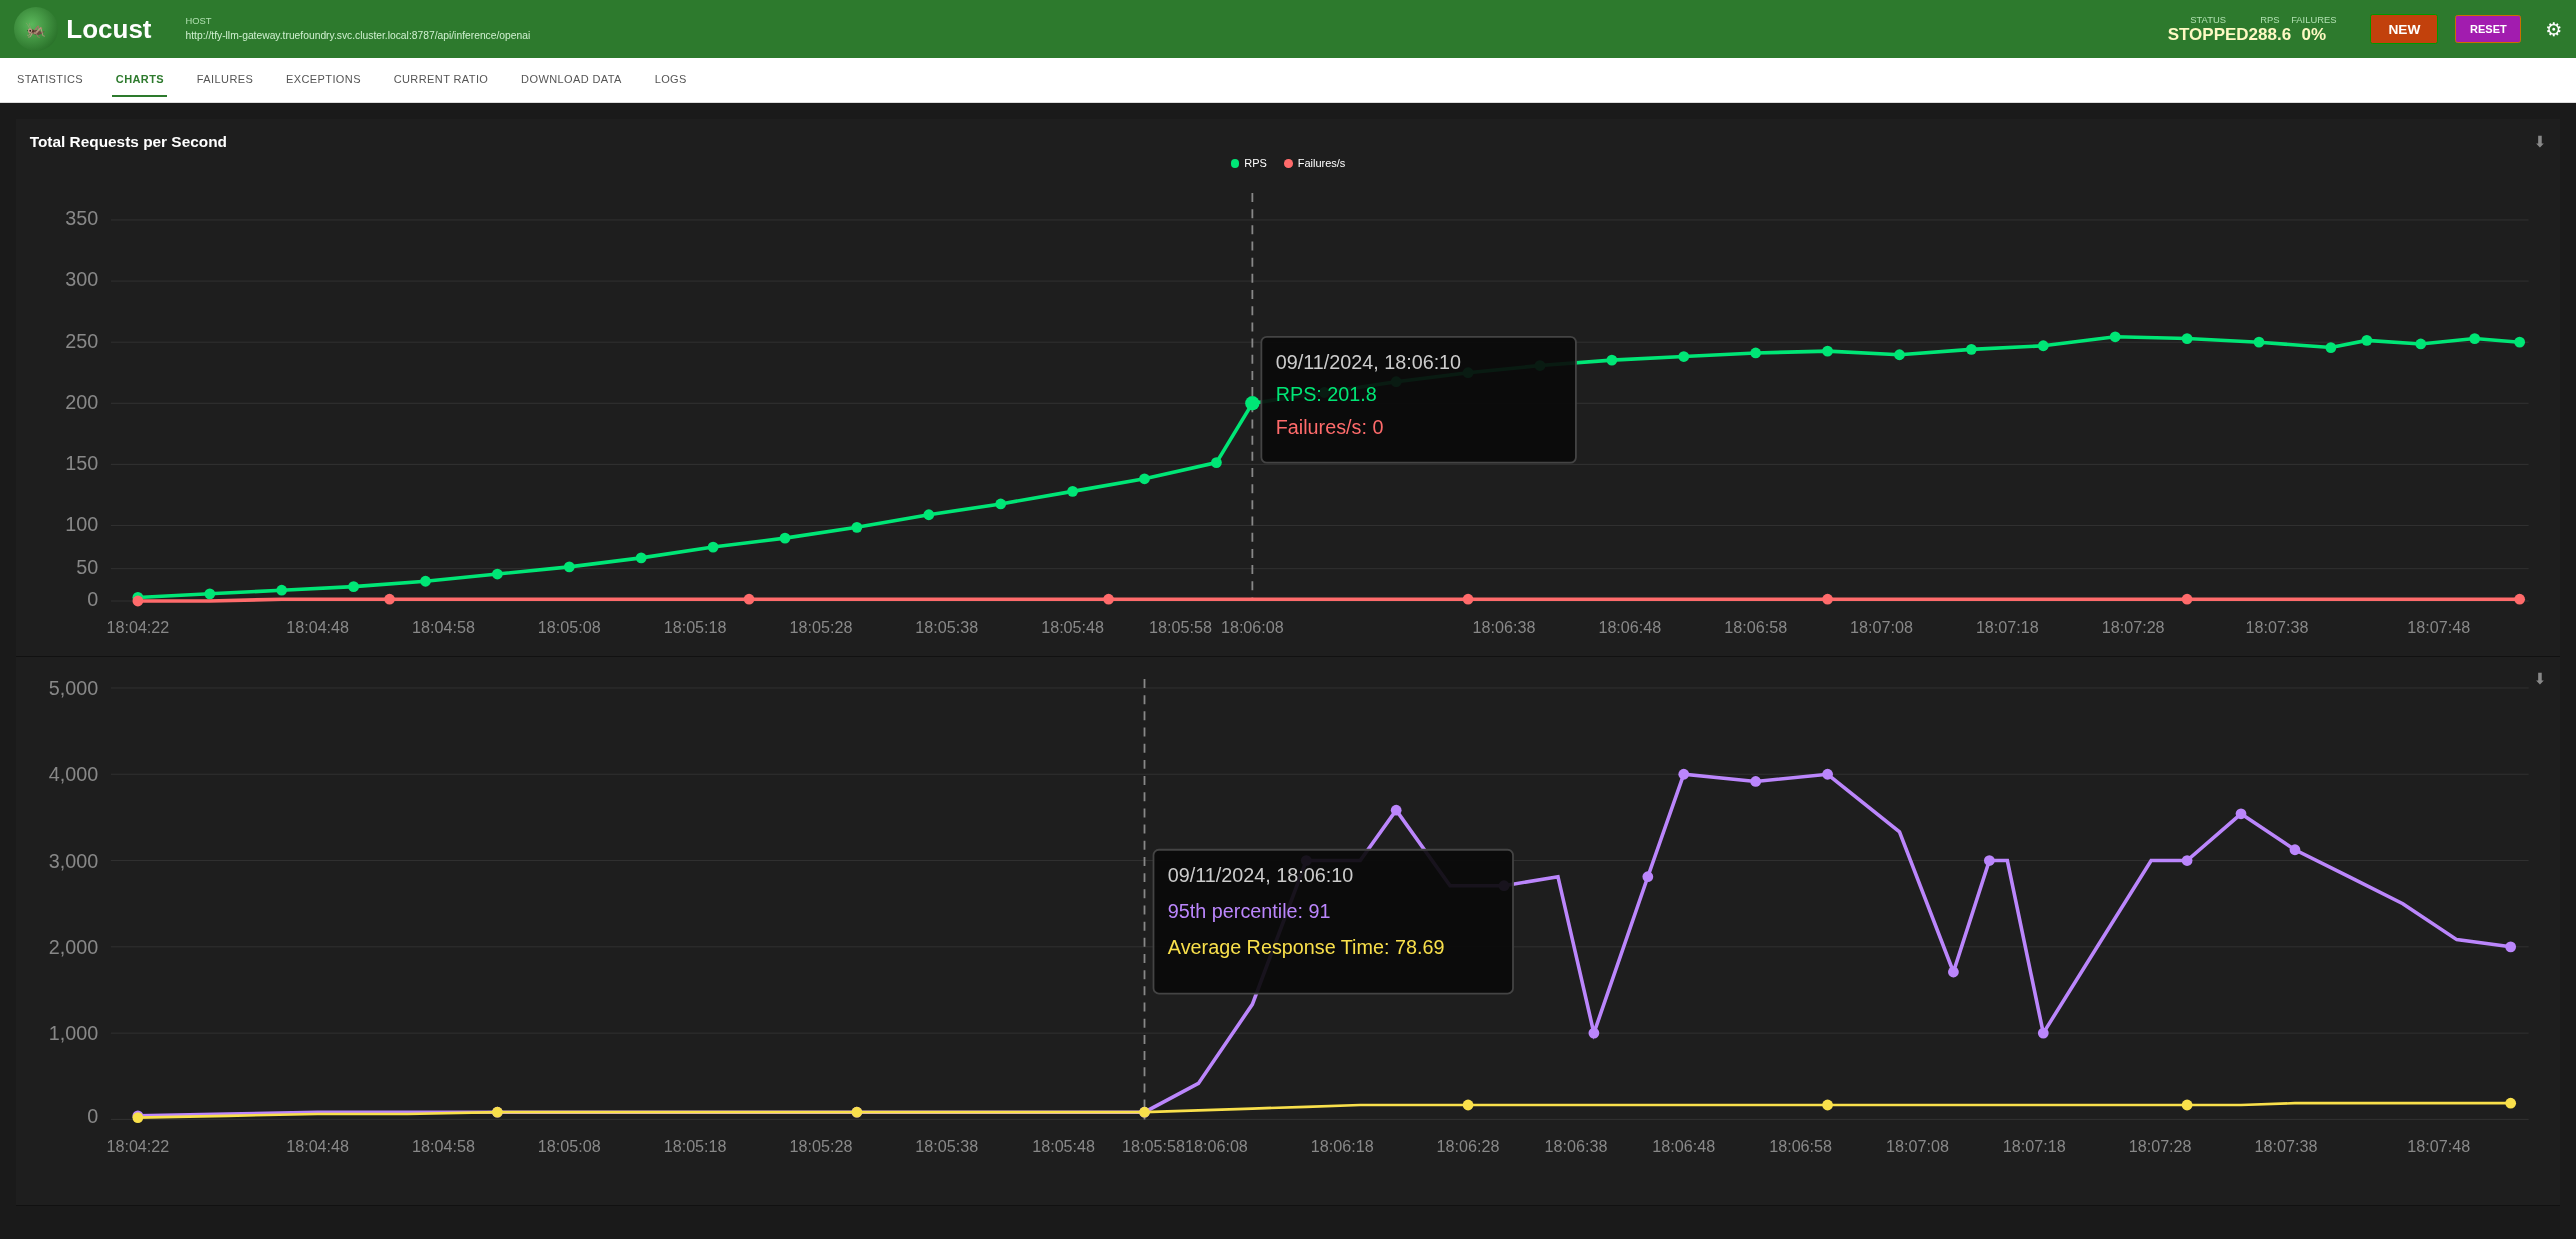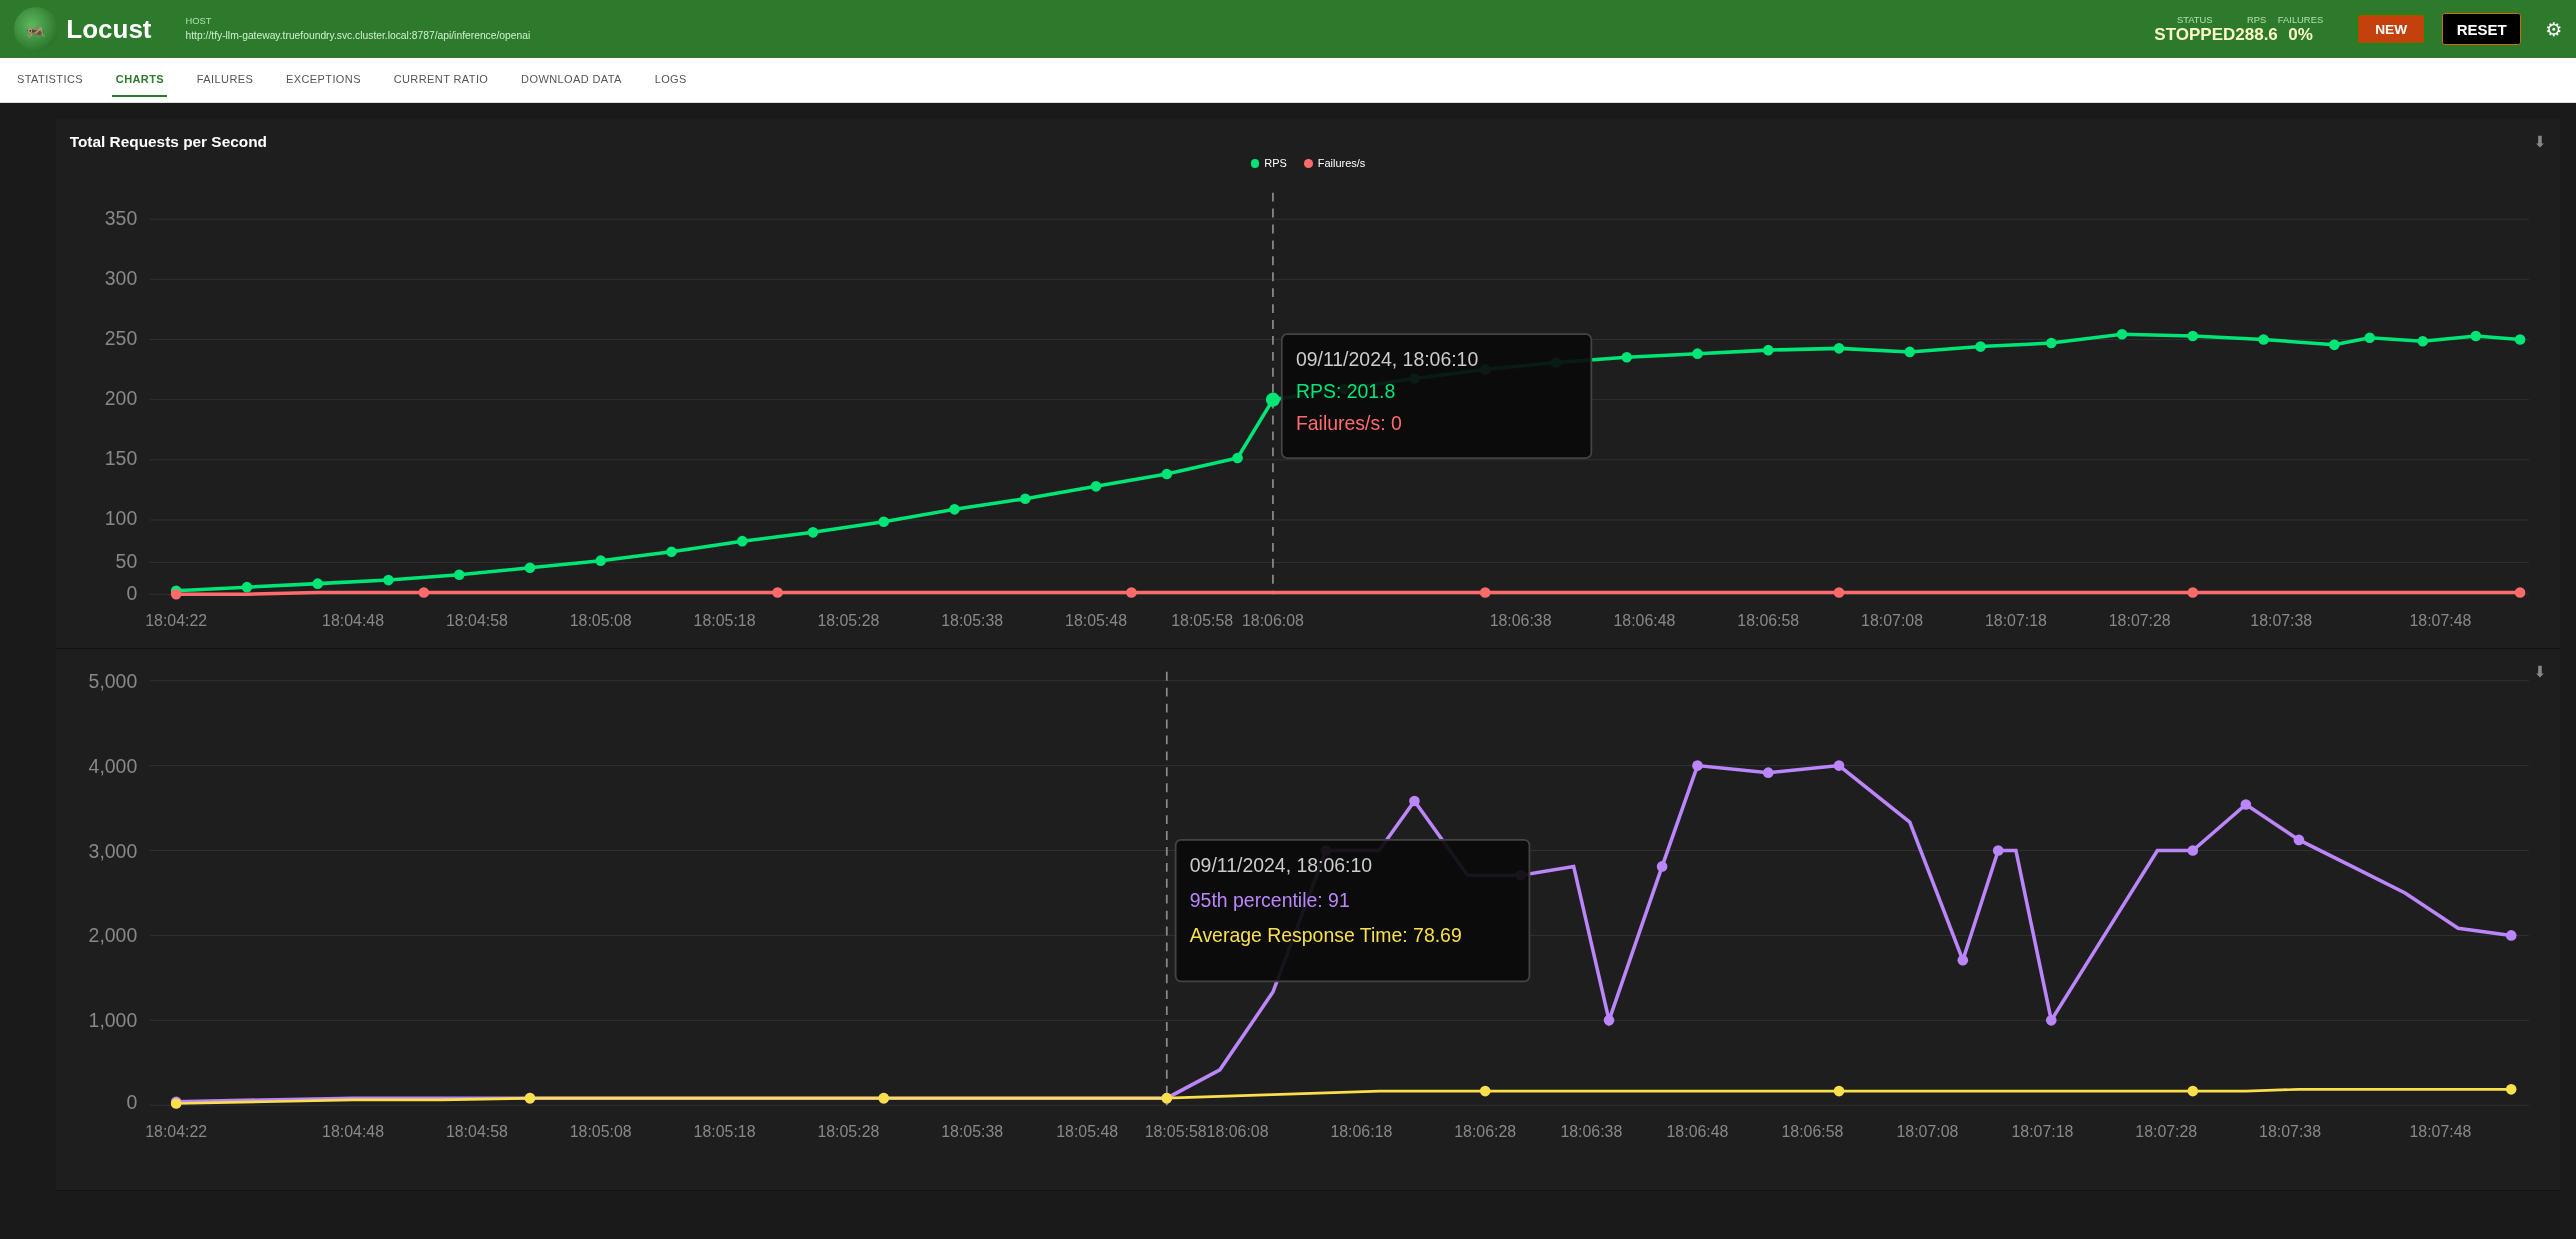--- a/index.html
+++ b/index.html
@@ -54,24 +54,24 @@
       background: #c2410c;
       border: 1.7px solid #009900;
       color: #fff;
       font-size: 13.7px;
       font-weight: bold;
       padding: 6.8px 17px;
       cursor: pointer;
       border-radius: 2.6px;
     }
     .btn-reset {
-      background: #000000;
+      background: #a21caf;
       border: 1.7px solid #cc6e00;
       color: #fff;
-      font-size: 15px;
+      font-size: 11px;
       font-weight: bold;
       padding: 6.8px 13.7px;
       cursor: pointer;
       border-radius: 2.6px;
     }
     .gear-btn {
       background: none;
       border: none;
       color: #fff;
       font-size: 19px;
@@ -102,21 +102,20 @@
     .nav-item.active {
       color: #2d7a2d;
       border-bottom: 2.6px solid #2d7a2d;
       font-weight: bold;
     }
 
     
     .charts-area {
       background: #1a1a1a;
       padding: 16px;
-      margin-left: 40px;
     }
 
     
     .chart-container {
       background: #1e1e1e;
       margin: 0;
       padding: 13.7px;
       border-bottom: 1.7px solid #111;
       position: relative;
     }

